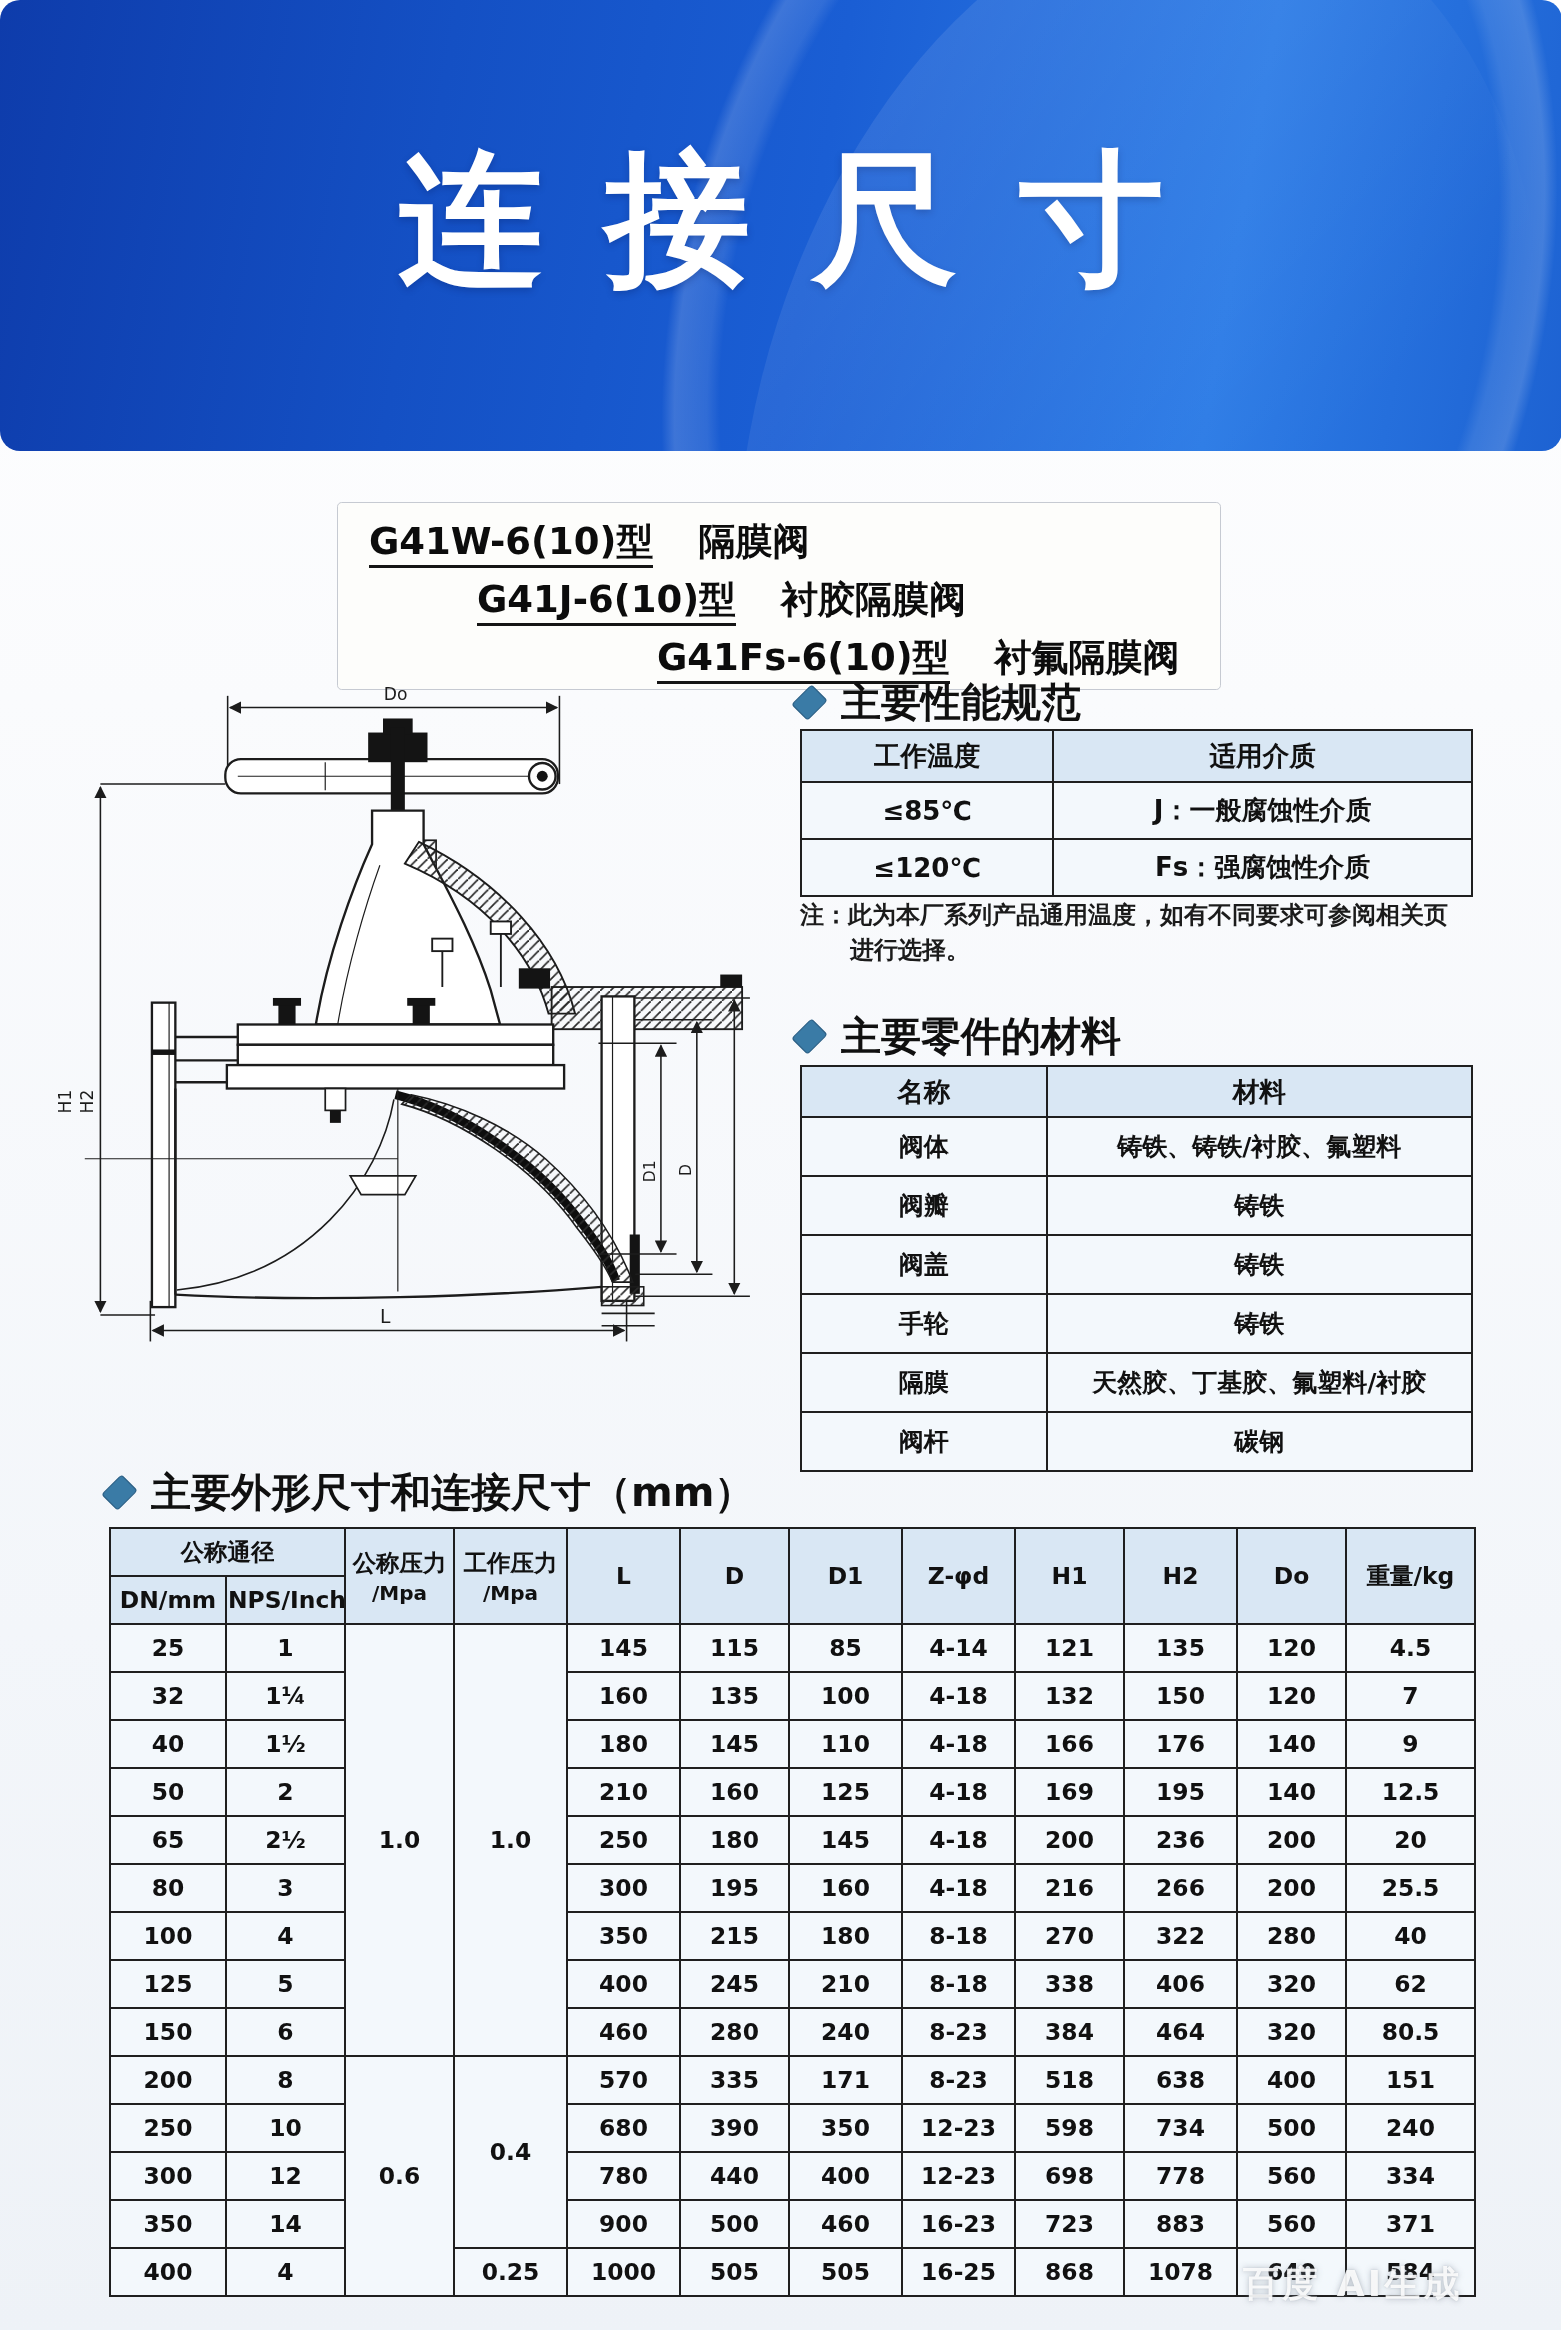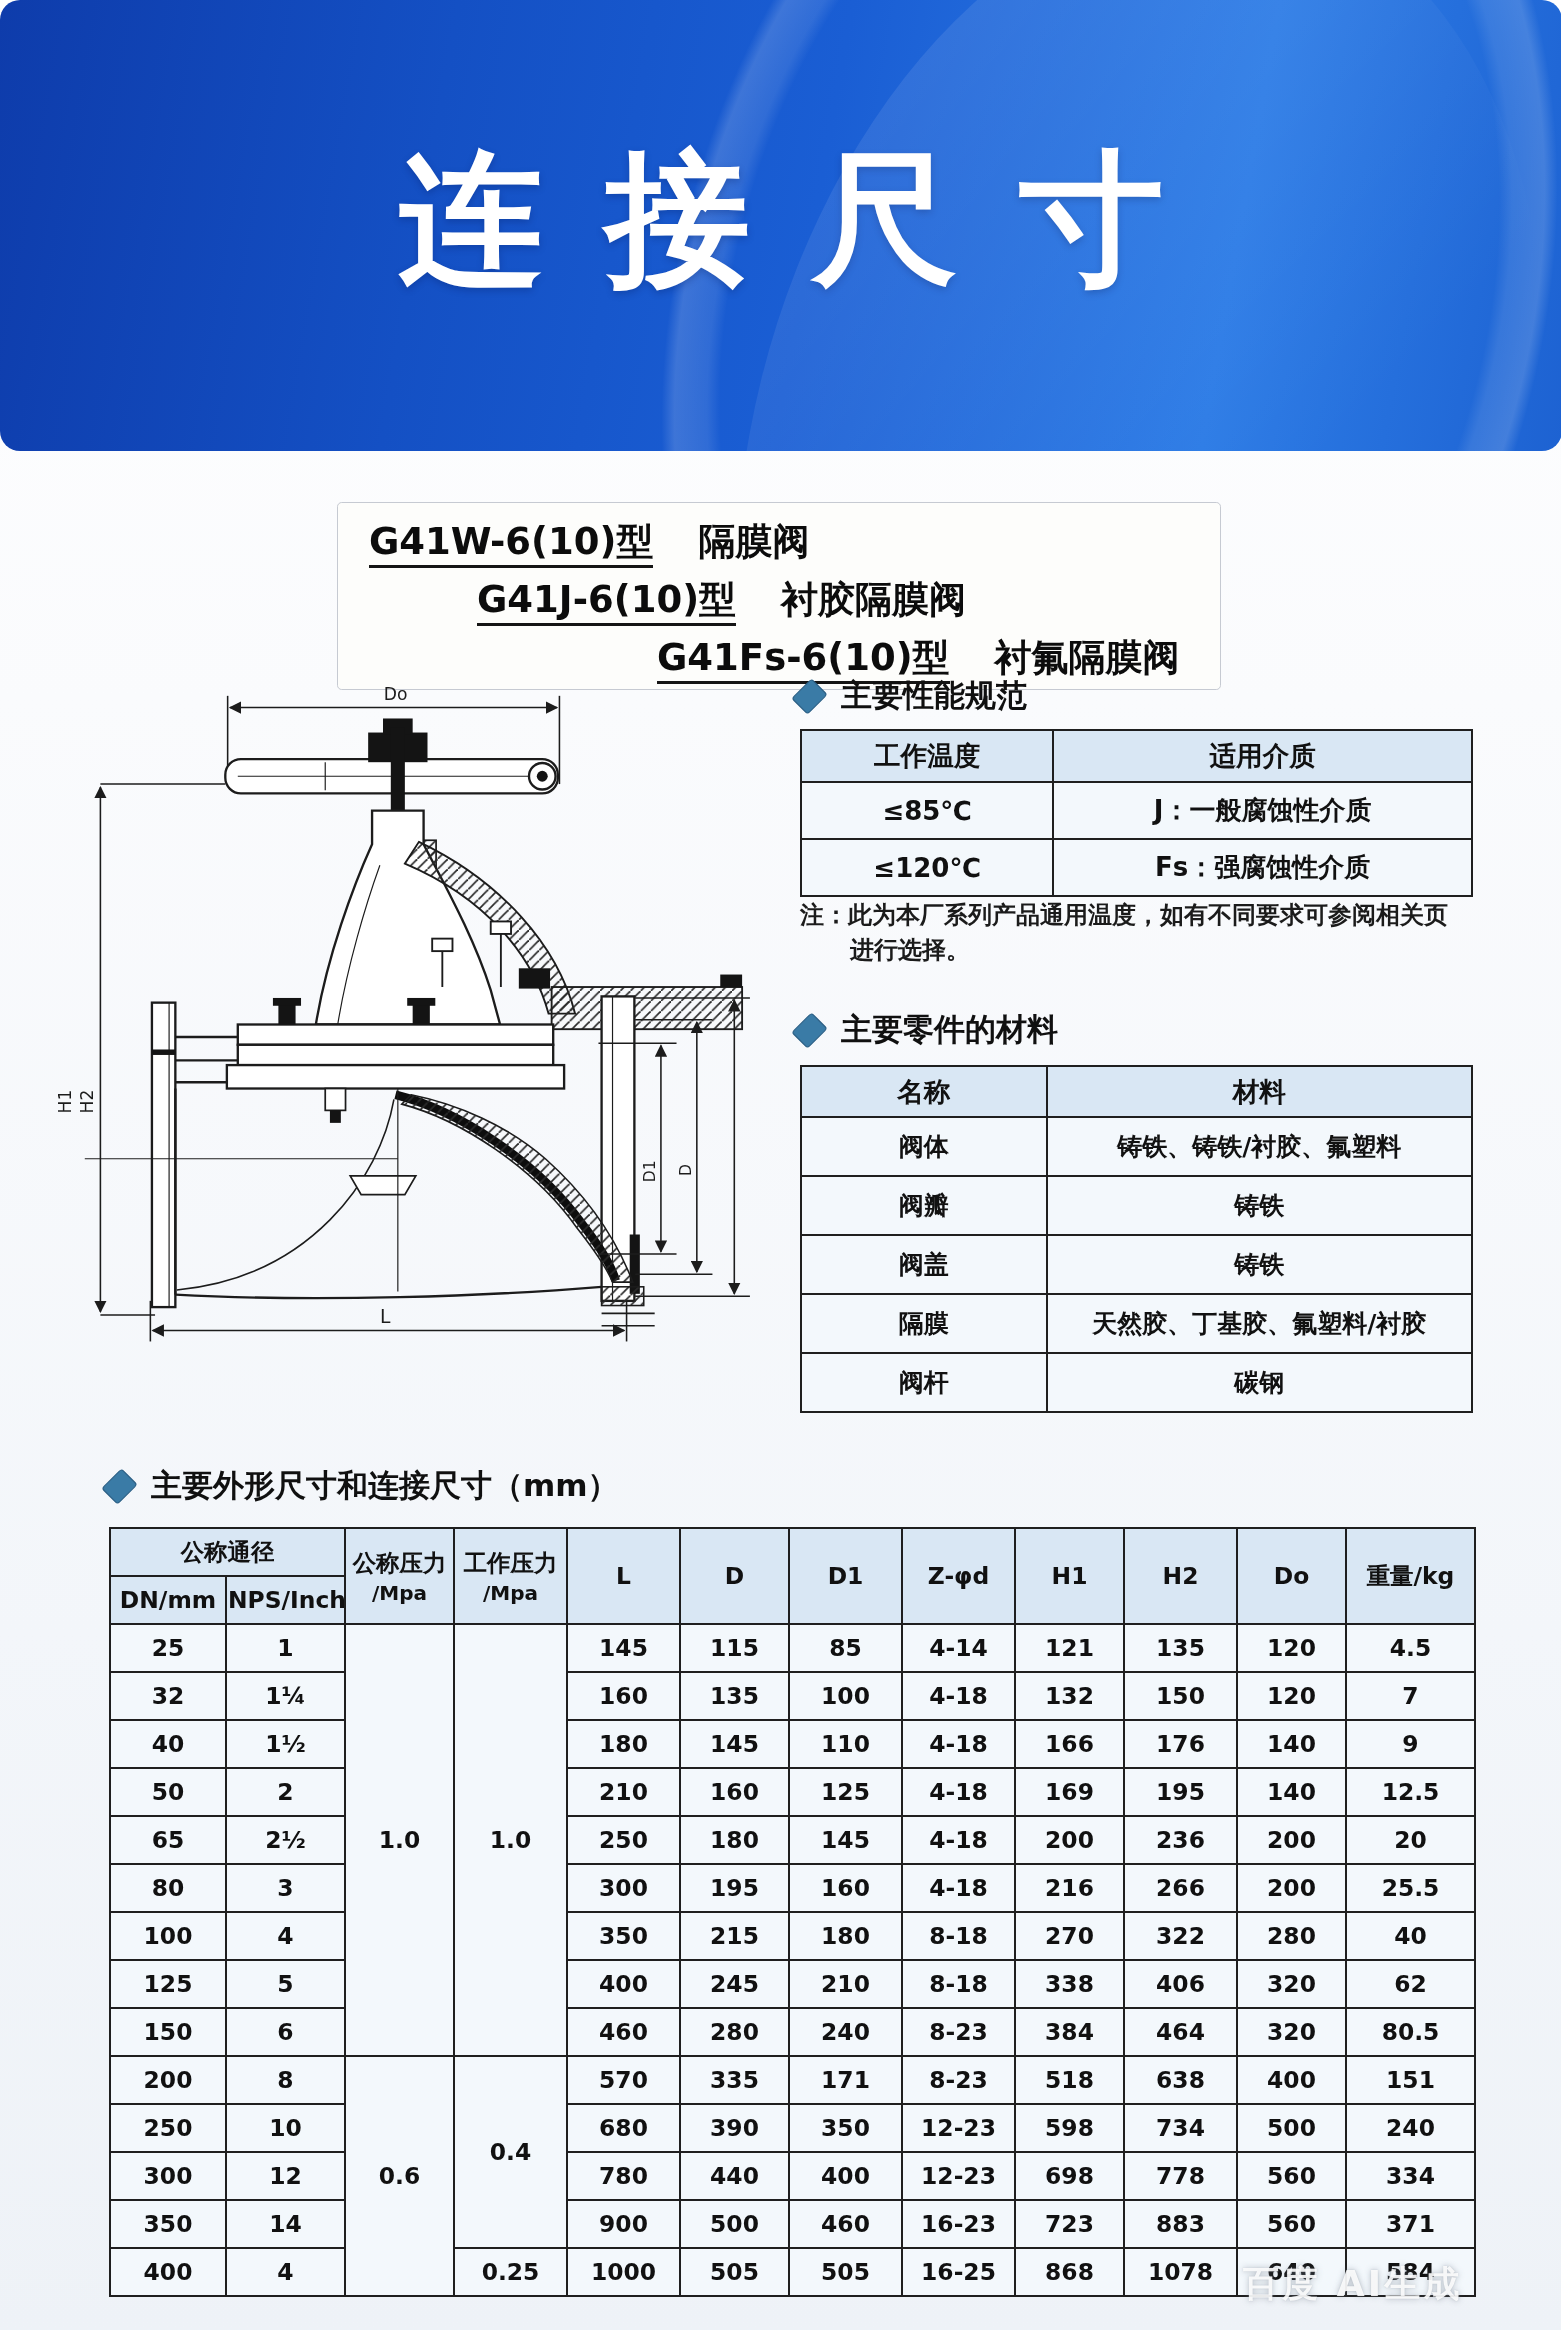--- a/index.html
+++ b/index.html
@@ -23,21 +23,21 @@
   .title-box{position:absolute;left:337px;top:478px;width:882px;height:186px;background:#fdfdfb;
           border:1.6px solid #c6cad2;border-radius:4.7px;margin-top:24px;}
   .title-line{position:absolute;font-size:37px;font-weight:bold;white-space:nowrap;color:#0c0c0c;}
   .title-line .model{border-bottom:3.1px solid #151515;padding-bottom:1.6px;}
   .title-line .tname{margin-left:45px;}
   .tl1{left:31px;top:14px;}
   .tl2{left:139px;top:72px;}
   .tl3{left:319px;top:130px;}
 
   
-  .section-heading{position:absolute;display:flex;align-items:center;gap:20px;font-size:31px;font-weight:bold;color:#101010;}
+  .section-heading{position:absolute;display:flex;align-items:center;gap:20px;font-size:40px;font-weight:bold;color:#101010;}
   .diamond{width:21px;height:21px;background:#3a7ba6;border:1.6px solid #2b5f85;transform:rotate(45deg) scaleY(1.25);border-radius:3.1px;flex:0 0 auto;}
 
   
   table{border-collapse:collapse;table-layout:fixed;}
   th,td{border:2.3px solid #1f1f1f;text-align:center;vertical-align:middle;overflow:hidden;}
   th{background:#d9e7f4;font-weight:bold;}
   td{background:#f3f8fc;font-weight:600;}
 
   .perf-table{position:absolute;left:800px;top:729px;width:673px;}
   .perf-table th{height:48px;font-size:26.6px;}
@@ -241,20 +241,24 @@
         <tr>
           <td class="c1">阀体</td>
           <td>铸铁、铸铁/衬胶、氟塑料</td>
         </tr>
         <tr>
           <td class="c1">阀瓣</td>
           <td>铸铁</td>
         </tr>
         <tr>
           <td class="c1">阀盖</td>
+          <td>铸铁</td>
+        </tr>
+        <tr>
+          <td class="c1">手轮</td>
           <td>铸铁</td>
         </tr>
         <tr>
           <td class="c1">隔膜</td>
           <td>天然胶、丁基胶、氟塑料/衬胶</td>
         </tr>
         <tr>
           <td class="c1">阀杆</td>
           <td>碳钢</td>
         </tr>

